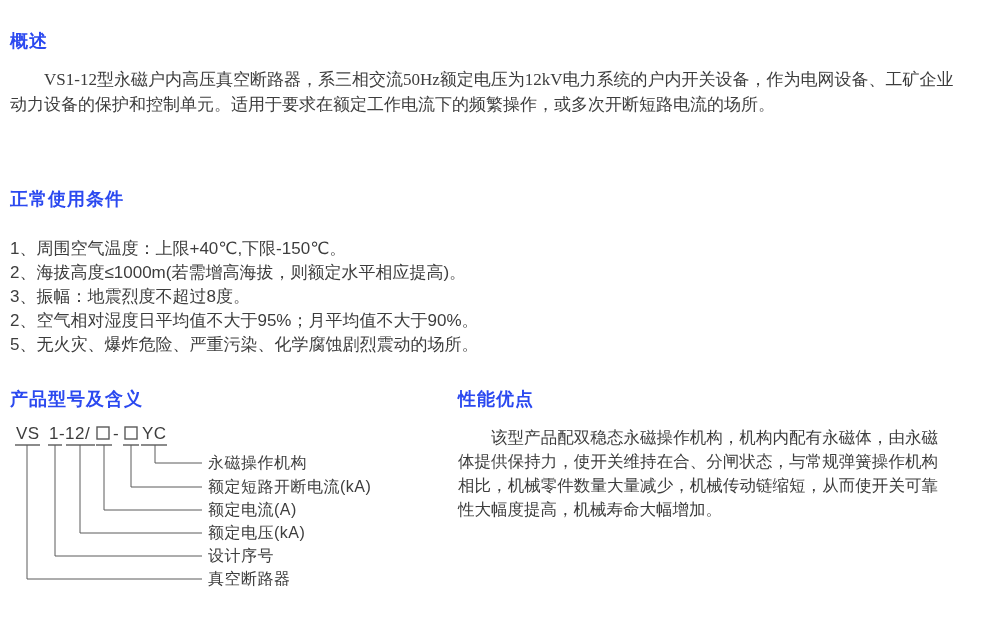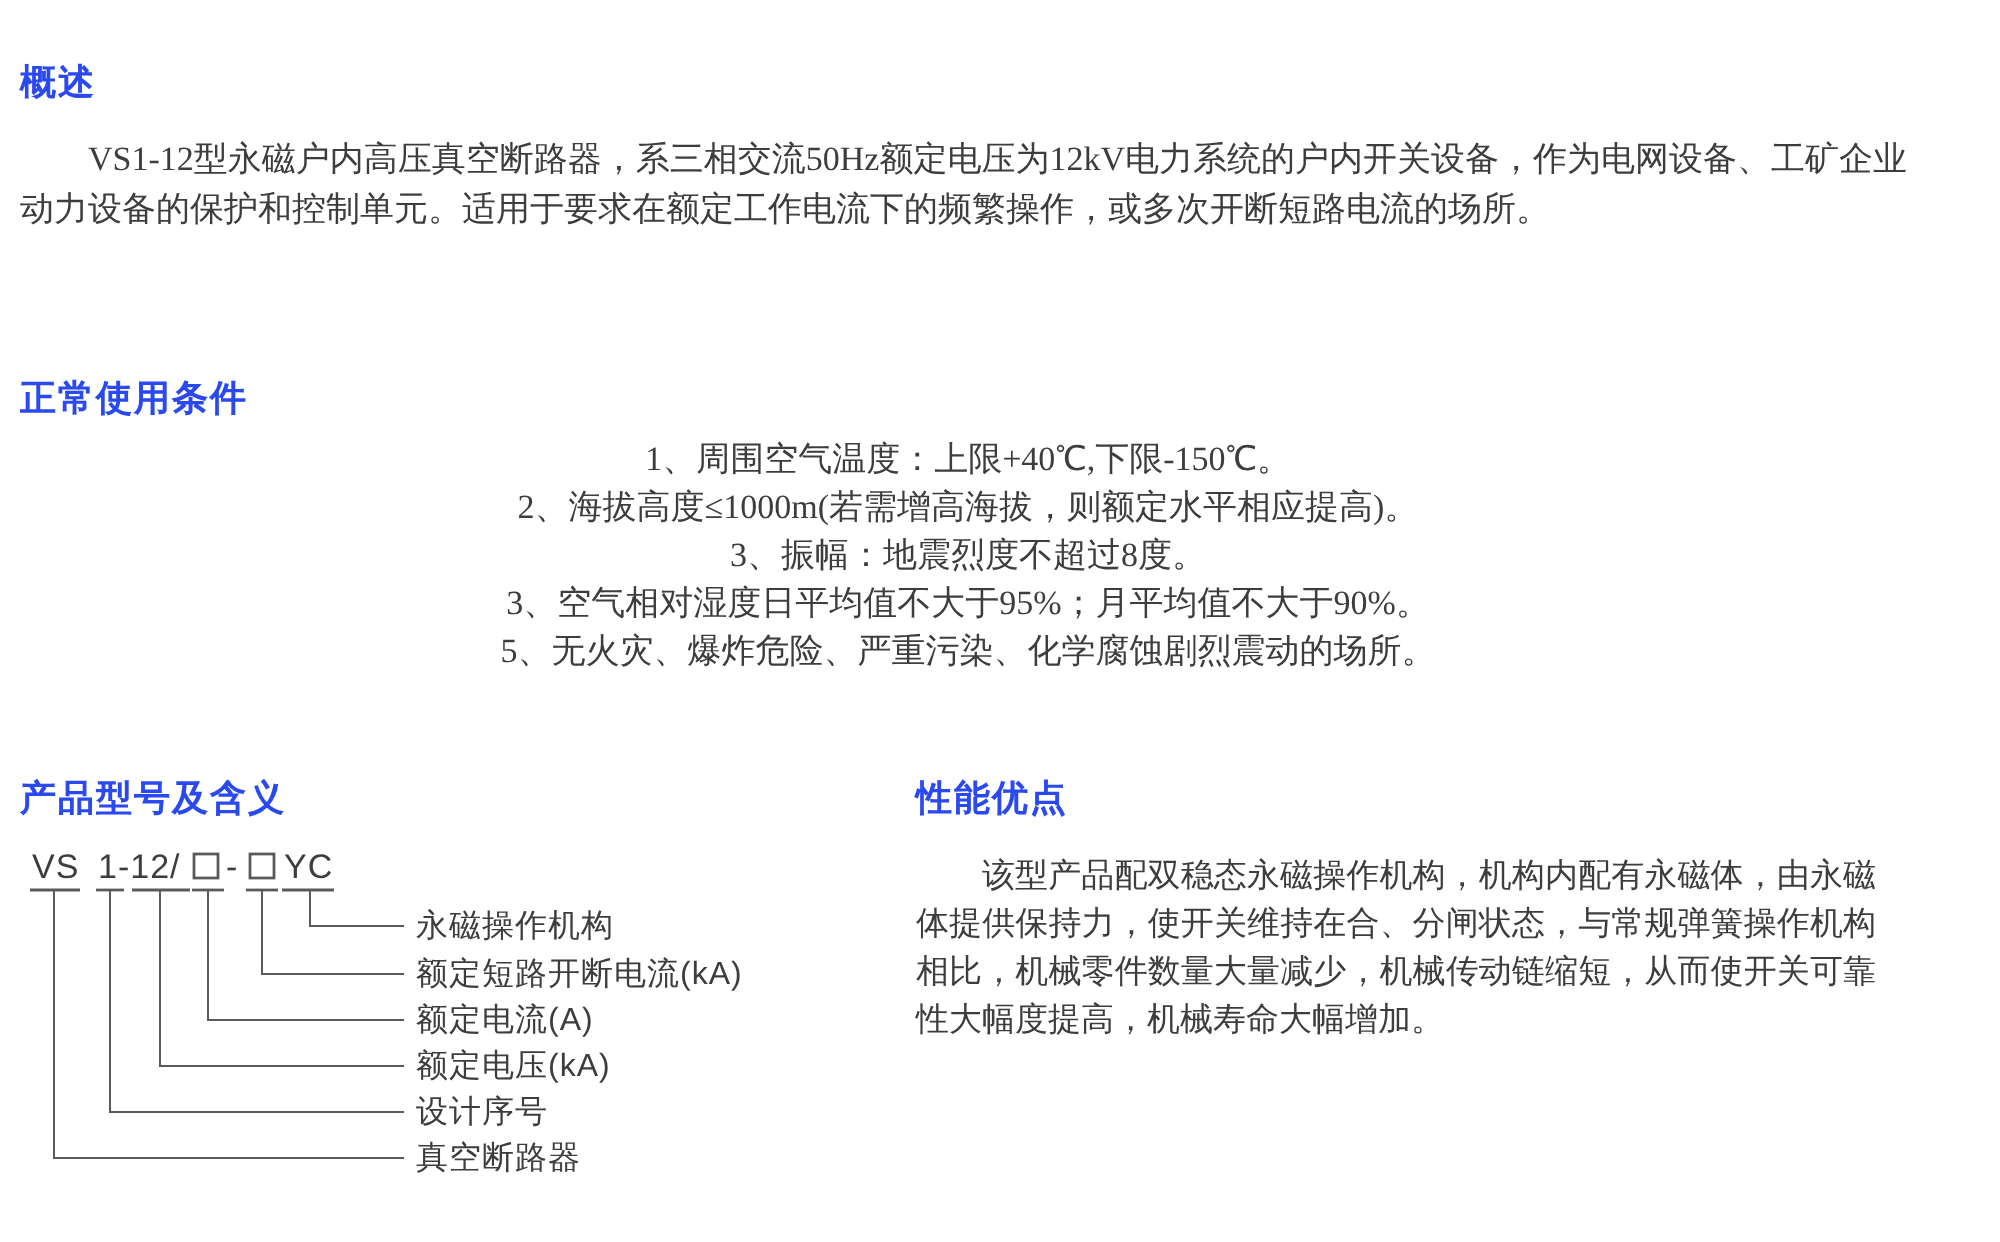--- a/index.html
+++ b/index.html
@@ -30,26 +30,25 @@
   .sec-overview{left:10px;top:26px;width:948px;}
   .sec-overview .para{
     margin:0;
     text-indent:2em;
     font-size:17px;
     line-height:25px;
     font-family:Liberation Serif, serif;
   }
   .sec-overview .para-group{margin-top:11px;}
   
-  .sec-conditions{left:10px;top:184px;width:948px;font-family:Liberation Serif, serif;}
+  .sec-conditions{left:10px;top:184px;width:948px;}
   .sec-conditions ul{
     list-style:none;
-    margin:4px 0 0 0;
+    margin:23px 0 0 0;
     padding:0;
-    text-align:center;
   }
   .sec-conditions li{
     font-size:17px;
     line-height:24px;
   }
   
   .sec-model{left:10px;top:384px;width:440px;}
   .sec-model svg{display:block;margin-top:9px;}
   .sec-model svg text{
     font-family:"Liberation Sans","DejaVu Sans",sans-serif;
@@ -80,21 +79,21 @@
     <p class="para">VS1-12型永磁户内高压真空断路器，系三相交流50Hz额定电压为12kV电力系统的户内开关设备，作为电网设备、工矿企业动力设备的保护和控制单元。适用于要求在额定工作电流下的频繁操作，或多次开断短路电流的场所。</p>
   </div>
 </section>
 
 <section class="sec-conditions">
   <h2 class="sec-title">正常使用条件</h2>
   <ul>
     <li>1、周围空气温度：上限+40℃,下限-150℃。</li>
     <li>2、海拔高度≤1000m(若需增高海拔，则额定水平相应提高)。</li>
     <li>3、振幅：地震烈度不超过8度。</li>
-    <li>3、空气相对湿度日平均值不大于95%；月平均值不大于90%。</li>
+    <li>2、空气相对湿度日平均值不大于95%；月平均值不大于90%。</li>
     <li>5、无火灾、爆炸危险、严重污染、化学腐蚀剧烈震动的场所。</li>
   </ul>
 </section>
 
 <section class="sec-model">
   <h2 class="sec-title">产品型号及含义</h2>
   <svg width="430" height="172" viewBox="0 0 430 172">
 
     <text class="model-code" x="6" y="16">VS</text>
     <text class="model-code" x="39" y="16">1-12/</text>

